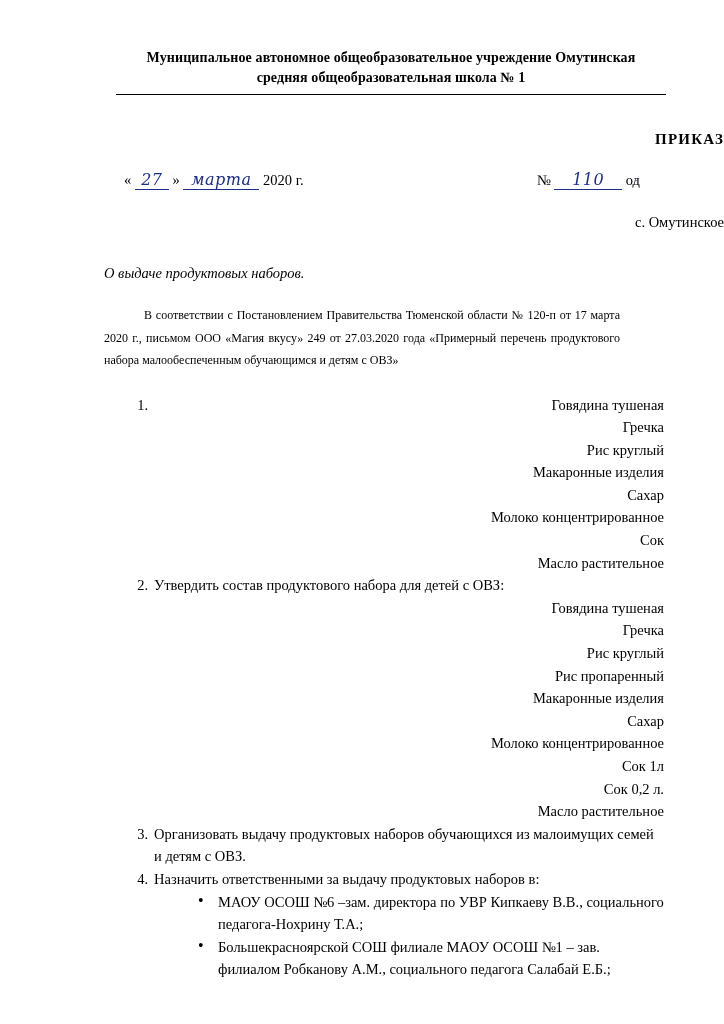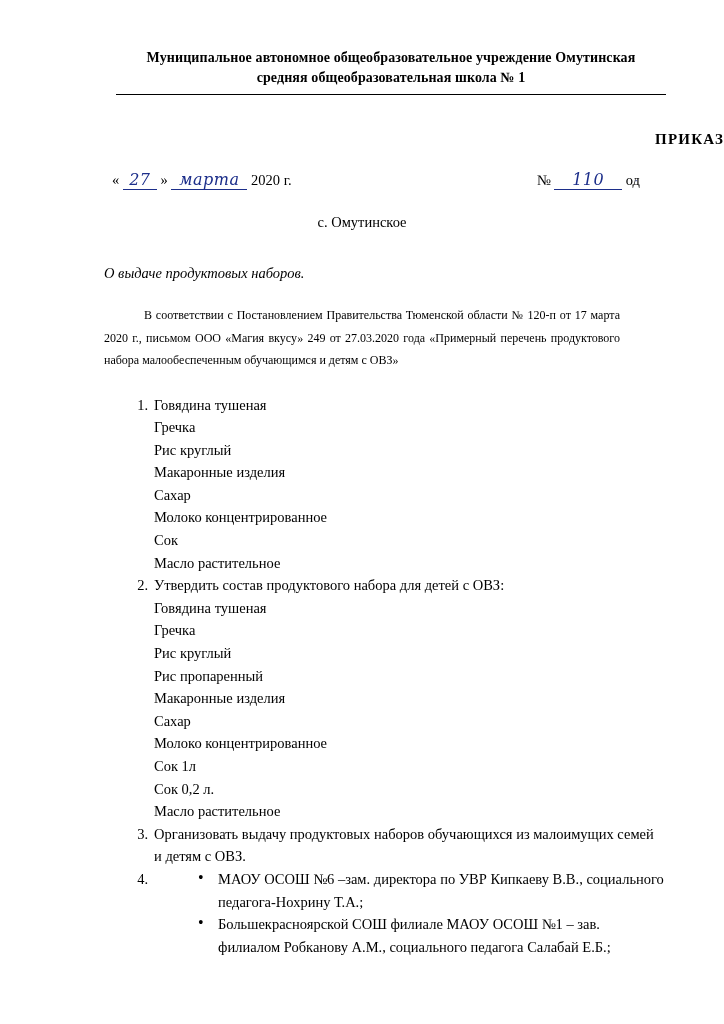--- a/index.html
+++ b/index.html
@@ -44,21 +44,21 @@
     font-weight: bold;
     letter-spacing: 1.2px;
   }
   .date-row {
     margin-top: 22px;
     position: relative;
     height: 28px;
   }
   .date-left {
     position: absolute;
-    left: 112px;
+    left: 124px;
     top: 0;
     font-size: 14.5px;
     white-space: nowrap;
   }
   .hand {
     font-family: "DejaVu Serif", serif;
     font-style: italic;
     color: #1c2e8a;
     font-size: 16px;
     letter-spacing: 0.5px;
@@ -74,21 +74,21 @@
   .ul-line.num { min-width: 62px; }
   .date-right {
     position: absolute;
     right: 84px;
     top: 0;
     font-size: 14.5px;
     white-space: nowrap;
   }
   .city {
     margin-top: 16px;
-    text-align: center;
+    text-align: right;
     font-size: 14.5px;
   }
   .subject {
     margin: 34px 0 0 104px;
     font-size: 14.5px;
     font-style: italic;
   }
   .para {
     margin: 22px 104px 0 104px;
     font-size: 12px;
@@ -113,21 +113,21 @@
     left: 0;
     top: 0;
     width: 20px;
     text-align: right;
   }
   .sub-plain {
     margin: 0;
     padding: 0;
     list-style: none;
   }
-  .sub-plain li { line-height: 22.6px; }
+  .sub-plain li { line-height: 22.6px; text-align: right; }
   ul.bullets {
     margin: 0 0 0 44px;
     padding: 0;
     list-style: none;
   }
   ul.bullets > li {
     position: relative;
     padding-left: 20px;
     line-height: 22.6px;
     margin-top: 0;
@@ -212,20 +212,21 @@
         <li>Сок 0,2 л.</li>
         <li>Масло растительное</li>
       </ul>
     </li>
     <li>
       <span class="num">3.</span>
       <span>Организовать выдачу продуктовых наборов обучающихся из малоимущих семей и детям с ОВЗ.</span>
     </li>
     <li>
       <span class="num">4.</span>
+      <span>Назначить ответственными за выдачу продуктовых наборов в:</span>
       <ul class="bullets">
         <li>МАОУ ОСОШ №6 –зам. директора по УВР  Кипкаеву В.В., социального педагога-Нохрину Т.А.;</li>
         <li>Большекрасноярской СОШ филиале МАОУ ОСОШ №1 – зав. филиалом Робканову А.М., социального педагога Салабай Е.Б.;</li>
 
       </ul>
     </li>
   </ol>
 
 </div>
 

